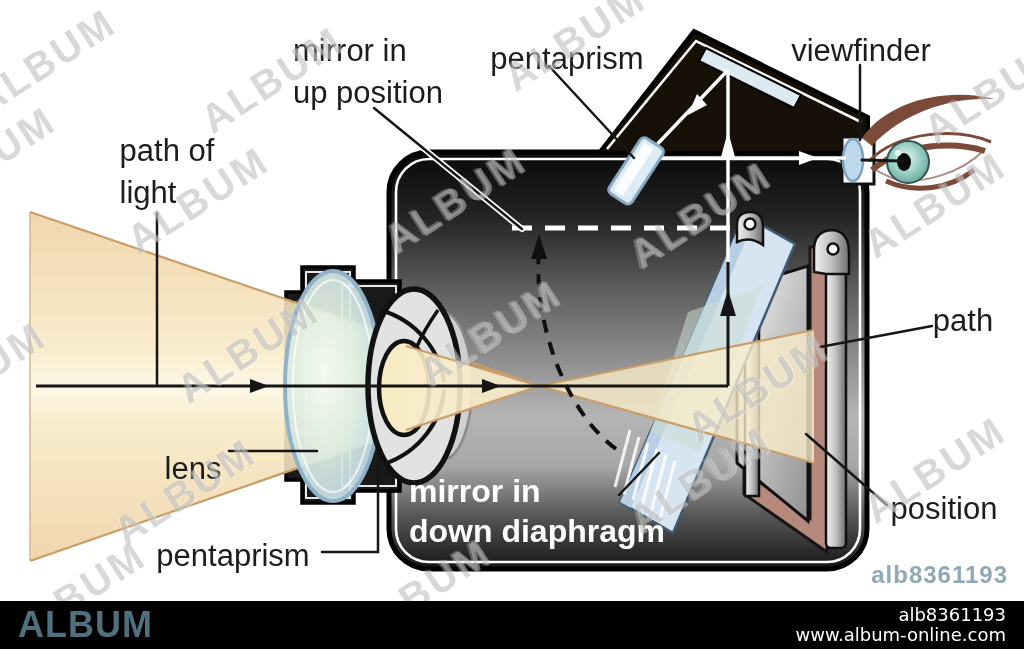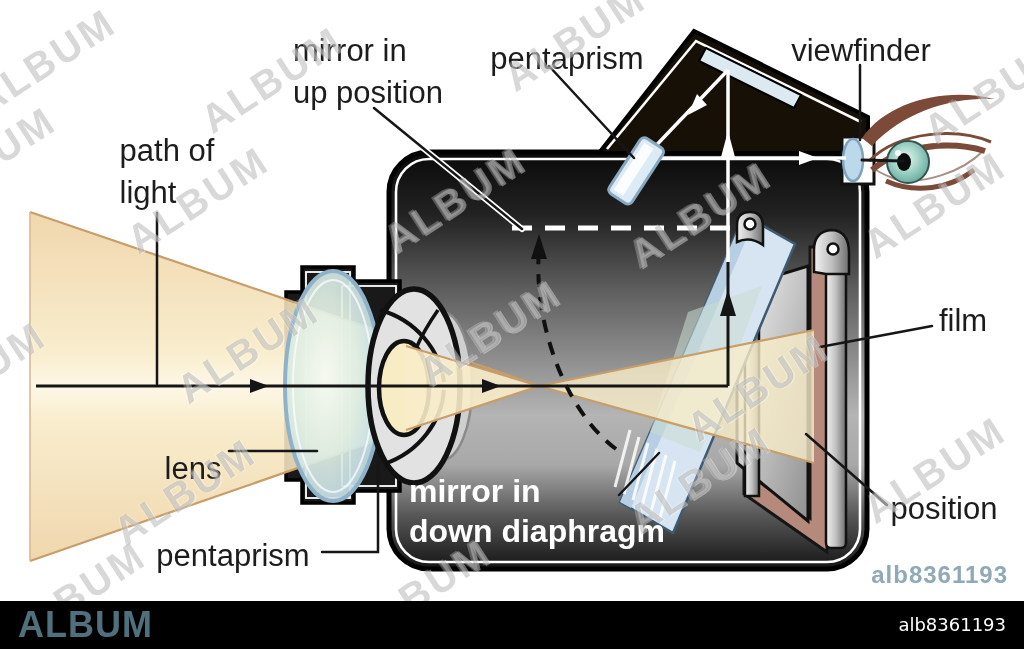--- a/index.html
+++ b/index.html
@@ -214,21 +214,21 @@
   <div class="lbl" style="left:167px;top:130px">
     <span>path of</span>
     <span>light</span>
   </div>
   <div class="lbl" style="left:193px;top:448px">lens</div>
   <div class="lbl" style="left:233px;top:535px">pentaprism</div>
   <div class="lbl bold-white" style="left:537px;top:471px">
     <span>mirror in</span>
     <span>down diaphragm</span>
   </div>
-  <div class="lbl" style="left:963px;top:300px">film</div>
+  <div class="lbl" style="left:963px;top:300px">path</div>
   <div class="lbl" style="left:944px;top:488px">position</div>
 
   <div id="wm-layer">
       <div class="wm" style="left: 45px; top: 62px;">ALBUM</div>
       <div class="wm" style="left: 272px; top: 80px;">ALBUM</div>
       <div class="wm" style="left: 575px; top: 38px;">ALBUM</div>
       <div class="wm" style="left: 995px; top: 90px;">ALBUM</div>
       <div class="wm" style="left: -15px; top: 160px;">ALBUM</div>
       <div class="wm" style="left: 198px; top: 200px;">ALBUM</div>
       <div class="wm" style="left: 455px; top: 200px;">ALBUM</div>
@@ -244,15 +244,16 @@
       <div class="wm" style="left: 420px; top: 592px;">ALBUM</div>
       <div class="wm" style="left: 75px; top: 595px;">ALBUM</div>
     </div>
 
   <div id="stock-id">alb8361193</div>
 
   <div id="footer-bar">
     <span id="footer-brand">ALBUM</span>
     <span id="footer-right">
       <span>alb8361193</span><br>
+      <span>www.album-online.com</span>
     </span>
   </div>
 </div>
 
 </body></html>

